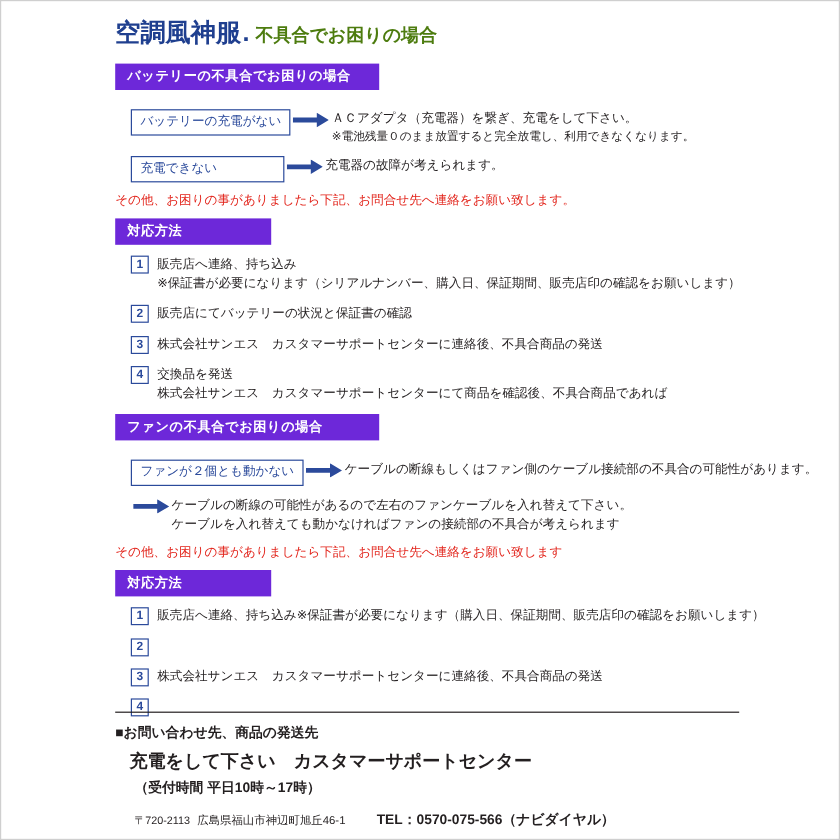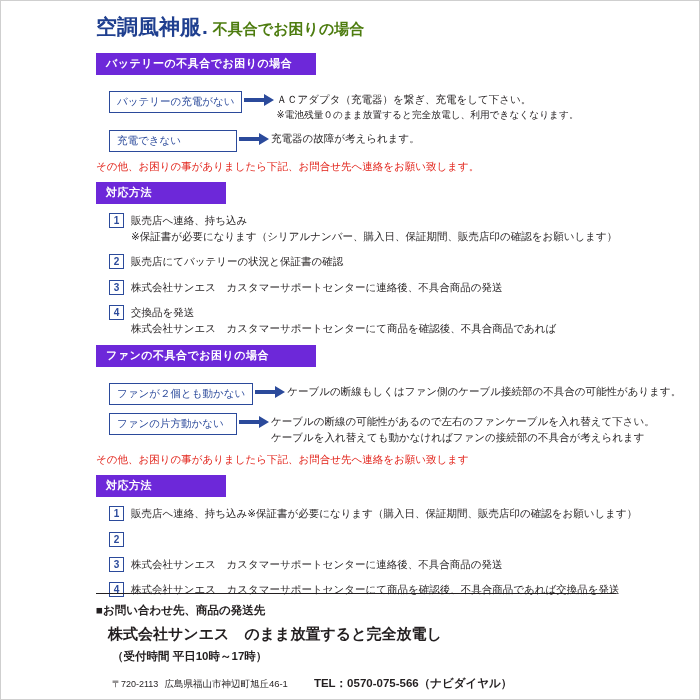--- a/index.html
+++ b/index.html
@@ -279,21 +279,20 @@
         <svg width="30" height="12" viewBox="0 0 30 12">
           <path d="M0 4 L20 4 L20 0 L30 6 L20 12 L20 8 L0 8 Z" fill="#2b4a9b"></path>
         </svg>
       </div>
       <div class="desc">
         <div>ケーブルの断線もしくはファン側のケーブル接続部の不具合の可能性があります。</div>
       </div>
     </div>
 
     <div class="row">
-      <div class="chip">ファンの片方動かない</div>
       <div class="arrow">
         <svg width="30" height="12" viewBox="0 0 30 12">
           <path d="M0 4 L20 4 L20 0 L30 6 L20 12 L20 8 L0 8 Z" fill="#2b4a9b"></path>
         </svg>
       </div>
       <div class="desc">
         <div>ケーブルの断線の可能性があるので左右のファンケーブルを入れ替えて下さい。</div>
         <div>ケーブルを入れ替えても動かなければファンの接続部の不具合が考えられます</div>
       </div>
     </div>
@@ -317,29 +316,26 @@
       <div class="num">2</div>
     </div>
     <div class="step">
       <div class="num">3</div>
       <div class="step-text">
         <div>株式会社サンエス　カスタマーサポートセンターに連絡後、不具合商品の発送</div>
       </div>
     </div>
     <div class="step">
       <div class="num">4</div>
-      <div class="step-text">
-        <div>株式会社サンエス　カスタマーサポートセンターにて商品を確認後、不具合商品であれば交換品を発送</div>
-      </div>
     </div>
   </div>
 
   <div class="footer">
     <div class="f-title">■お問い合わせ先、商品の発送先</div>
-    <div class="f-company">株式会社サンエス　のまま放置すると完全放電し</div>
+    <div class="f-company">充電をして下さい　カスタマーサポートセンター</div>
     <div class="f-hours">（受付時間 平日10時～17時）</div>
     <div class="f-addr-row">
       <span class="f-zip">〒720-2113</span>
       <span class="f-addr">広島県福山市神辺町旭丘46-1</span>
       <span class="f-tel">TEL：0570-075-566（ナビダイヤル）</span>
     </div>
   </div>
 
 </div>
 

